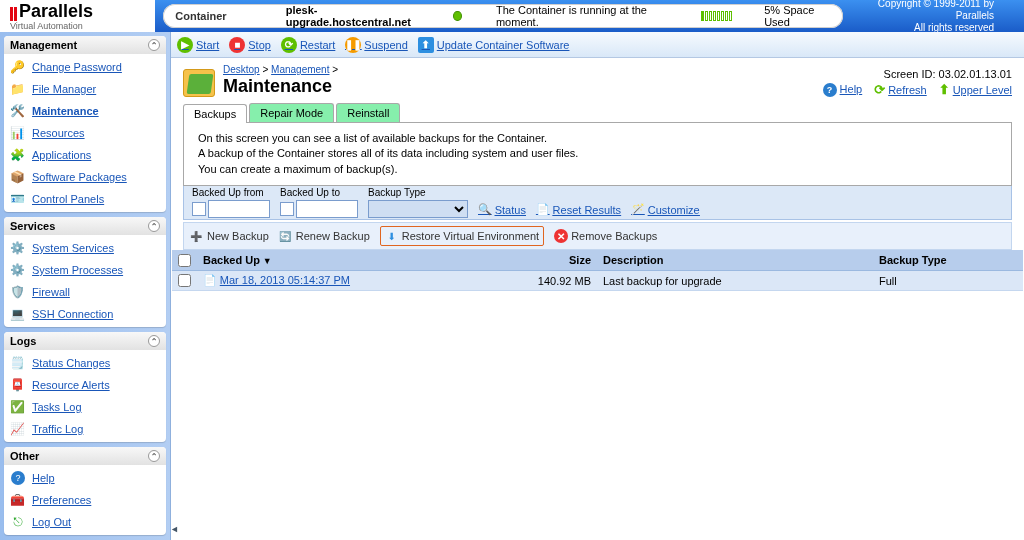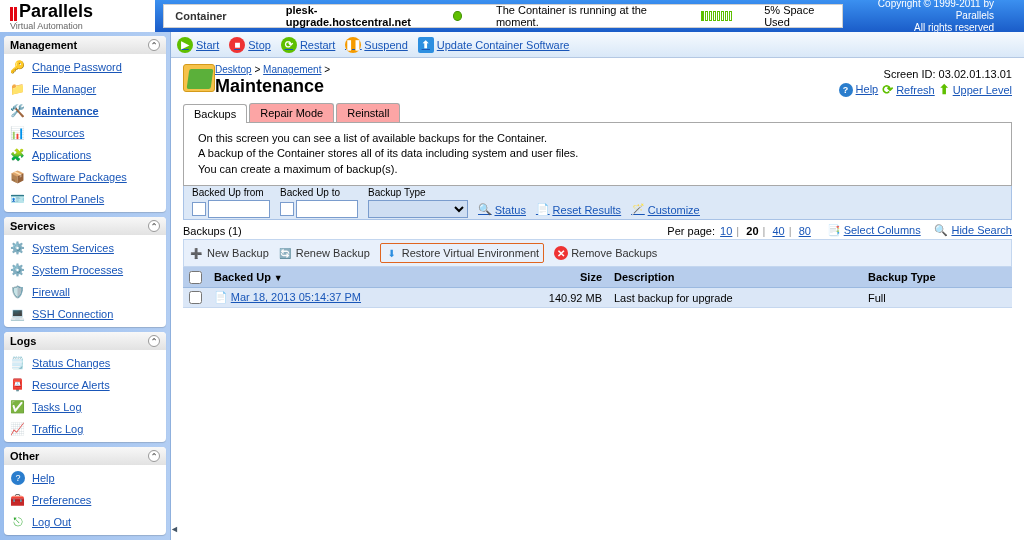--- a/index.html
+++ b/index.html
@@ -6,21 +6,21 @@
 body { font-family: Tahoma, Arial, sans-serif; font-size: 11px; color: #000; background: #fff; width: 1024px; height: 540px; overflow: hidden; }
 a { color: #1956b8; text-decoration: underline; cursor: pointer; }
 
 
 #header { height: 32px; background: linear-gradient(to bottom, #3b90f0, #1a5cc8); display: flex; align-items: center; padding: 0; }
 #logo { width: 170px; padding: 2px 0 2px 10px; background: #fff; height: 32px; display: flex; flex-direction: column; justify-content: center; }
 #logo .bars { display:inline-flex; gap:1px; margin-right:2px; vertical-align:middle; }
 #logo .bars span { width:3px; height:14px; background:#e30613; display:inline-block; }
 #logo .brand { font-size: 18px; font-weight: bold; color: #000; }
 #logo .sub { font-size: 9px; color: #666; line-height:9px; }
-#container-status { background: #fff; margin: 3px 8px; border-radius: 0; height: 24px; display: flex; align-items: center; padding: 0 12px; font-size: 11px; box-shadow: inset 0 0 0 1px #cfcfcf; gap: 28px; }
+#container-status { background: #fff; margin: 3px 8px; border-radius: 12px; height: 24px; display: flex; align-items: center; padding: 0 12px; font-size: 11px; box-shadow: inset 0 0 0 1px #cfcfcf; gap: 28px; }
 #container-status .label { font-weight: bold; color: #333; }
 #container-status .dot { width: 10px; height: 10px; background: #5fbf00; border-radius: 50%; margin: 0 6px; border:1px solid #3f8f00; }
 #container-status .gauge { display:inline-flex; gap:1px; margin: 0 4px 0 10px; }
 #container-status .gauge i { width:3px; height:10px; border:1px solid #5fbf00; }
 #container-status .gauge i.fill { background:#5fbf00; }
 #copyright { margin-left:auto; color:#fff; text-align:right; padding-right:30px; font-size:10px; line-height:12px; }
 
 
 #main { display: flex; height: 508px; }
 #sidebar { width: 170px; background: linear-gradient(to right, #99bdee, #b3cef3); padding: 4px 4px 4px 4px; overflow: hidden; }
@@ -33,34 +33,34 @@
 .nav-item.sel a { font-weight: bold; }
 
 
 #content { flex:1; background:#fff; display:flex; flex-direction:column; border-left:1px solid #8fb0dd; position:relative; }
 #toolbar { height:26px; background: linear-gradient(to bottom, #f6fafe, #d9e8f8); display:flex; align-items:center; padding: 0 6px; border-bottom:1px solid #b4c8e3; gap:10px; }
 .tb-btn { display:flex; align-items:center; gap:3px; color:#1956b8; cursor:pointer; text-decoration:underline; }
 .tb-ico { width:16px;height:16px;border-radius:50%;display:inline-flex;align-items:center;justify-content:center;color:#fff;font-size:10px;font-weight:bold; }
 .i-play{background:#5fbf00;} .i-stop{background:#e33;} .i-reload{background:#5fbf00;} .i-pause{background:#f59b00;} .i-update{background:#2d8fe0;border-radius:2px;}
 
 #page-head { padding: 6px 12px 0; display:flex; justify-content:space-between; align-items:flex-end; }
-#page-head .left { display:flex; align-items:flex-start; }
+#page-head .left { display:flex; gap:8px; align-items:flex-end; }
 #page-head .folder-icon { width:32px;height:28px;background:#f6c24a;border-radius:3px;position:relative;border:1px solid #d49a1a; }
 #page-head .folder-icon::before { content:"";position:absolute;top:4px;left:4px;width:24px;height:20px;background:#5bb03a;border-radius:2px;transform:skewX(-8deg); }
 #page-head .crumbs { font-size:10px; }
 #page-head .crumbs a { color:#1956b8; }
 #page-head h1 { font-size:18px; font-weight:bold; margin-top:1px; }
 #right-links { text-align:right; font-size:11px; }
-#right-links .row { display:flex; gap:4px; justify-content:center; align-items:center; margin-top:2px; }
+#right-links .row { display:flex; gap:12px; justify-content:center; align-items:center; margin-top:2px; }
 #right-links .q{width:14px;height:14px;border-radius:50%;background:#2a7dcd;color:#fff;display:inline-flex;align-items:center;justify-content:center;font-size:9px;font-weight:bold;}
 #right-links .rarrow{color:#5fbf00;font-size:13px;font-weight:bold;}
 #right-links .uarrow{color:#5fbf00;font-size:13px;font-weight:bold;}
 
 #tabs { margin: 6px 12px 0; border-bottom:1px solid #a8a8a8; display:flex; }
-.tab { border:1px solid #a8a8a8; border-bottom:none; padding:3px 10px; margin-right:2px; border-radius:3px 3px 0 0; background:#fca5a5; cursor:pointer; }
+.tab { border:1px solid #a8a8a8; border-bottom:none; padding:3px 10px; margin-right:2px; border-radius:3px 3px 0 0; background:#86efac; cursor:pointer; }
 .tab.active { background:#fff; font-weight:normal; position:relative; top:1px; }
 
 #info-box { margin: 0 12px; border-left:1px solid #a8a8a8; border-right:1px solid #a8a8a8; border-bottom:1px solid #a8a8a8; padding:8px 14px; font-size:11px; line-height:1.4; }
 
 #filter-bar { margin: 0 12px; border:1px solid #a8c2e6; border-top:none; background:#dce8f7; padding:1px 8px; display:flex; align-items:flex-end; gap:10px; }
 .fgrp { display:flex; flex-direction:column; gap:2px; }
 .fgrp input, .fgrp select { height:18px; border:1px solid #7a9ccd; font-size:11px; }
 .fgrp input { width:62px; }
 .fgrp select { width:100px; background:#cfdef2; }
 .flbl { font-size:10px; }
@@ -73,21 +73,21 @@
 #count-row .pages .cur{font-weight:bold;color:#000;text-decoration:none;}
 #count-row .right-ctrls { display:flex; gap:14px; align-items:center; }
 
 #action-bar { margin:2px 12px 0; background:#e8f0fb; border:1px solid #c3d6ef; padding:3px 6px; display:flex; gap:10px; align-items:center; }
 .ab-btn { display:flex; align-items:center; gap:3px; cursor:pointer; }
 .ab-btn a { color:#333; text-decoration:none; }
 .ab-ico { width:14px;height:14px;display:inline-flex;align-items:center;justify-content:center;border-radius:2px;font-size:10px; }
 #restore-box { border:1px solid #e06520; padding:2px 4px; border-radius:2px; }
 .del-ico { width:14px;height:14px;border-radius:50%;background:#e33;color:#fff;display:inline-flex;align-items:center;justify-content:center;font-size:10px;font-weight:bold; }
 
-#grid { margin:0 12px; }
+#grid { margin:0 1px; }
 #grid table { width:100%; border-collapse:collapse; }
 #grid th { background:#b7cdec; text-align:left; padding:3px 6px; font-weight:bold; font-size:11px; border-bottom:1px solid #9bb9e0; }
 #grid th.size { text-align:right; }
 #grid th .sort { font-size:9px; margin-left:3px; }
 #grid td { padding:3px 6px; background:#dbe7f7; border-bottom:1px solid #c5d7ef; }
 #grid td.size { text-align:right; }
 #grid input[type=checkbox]{ vertical-align:middle; }
 
 #splitter { position:absolute; left:0; top:0; bottom:0; width:6px; cursor:col-resize; }
 #splitter::before { content:"◄"; position:absolute; bottom:6px; left:-1px; font-size:9px; color:#456; }
@@ -312,34 +312,20 @@
       </div>
       <div class="fgrp">
         <span class="flbl">Backup Type</span>
         <select><option></option></select>
       </div>
       <span class="filt-btn">🔍 <a>Status</a></span>
       <span class="filt-btn">📄 <a>Reset Results</a></span>
       <span class="filt-btn">🪄 <a>Customize</a></span>
     </div>
 
-    <div id="count-row">
-      <span>Backups (1)</span>
-      <div class="right-ctrls">
-        <span class="pages">
-          <span>Per page:</span>
-          <a>10</a><span class="sep">|</span>
-          <a class="cur">20</a><span class="sep">|</span>
-          <a>40</a><span class="sep">|</span>
-          <a>80</a>
-        </span>
-        <span>📑 <a>Select Columns</a></span>
-        <span>🔍 <a>Hide Search</a></span>
-      </div>
-    </div>
 
     <div id="action-bar">
       <span class="ab-btn">
           <span class="ab-ico" style="color:#3a3">➕</span>
           <a>New Backup</a>
         </span>
       <span class="ab-btn">
           <span class="ab-ico" style="color:#3a3">🔄</span>
           <a>Renew Backup</a>
         </span>

